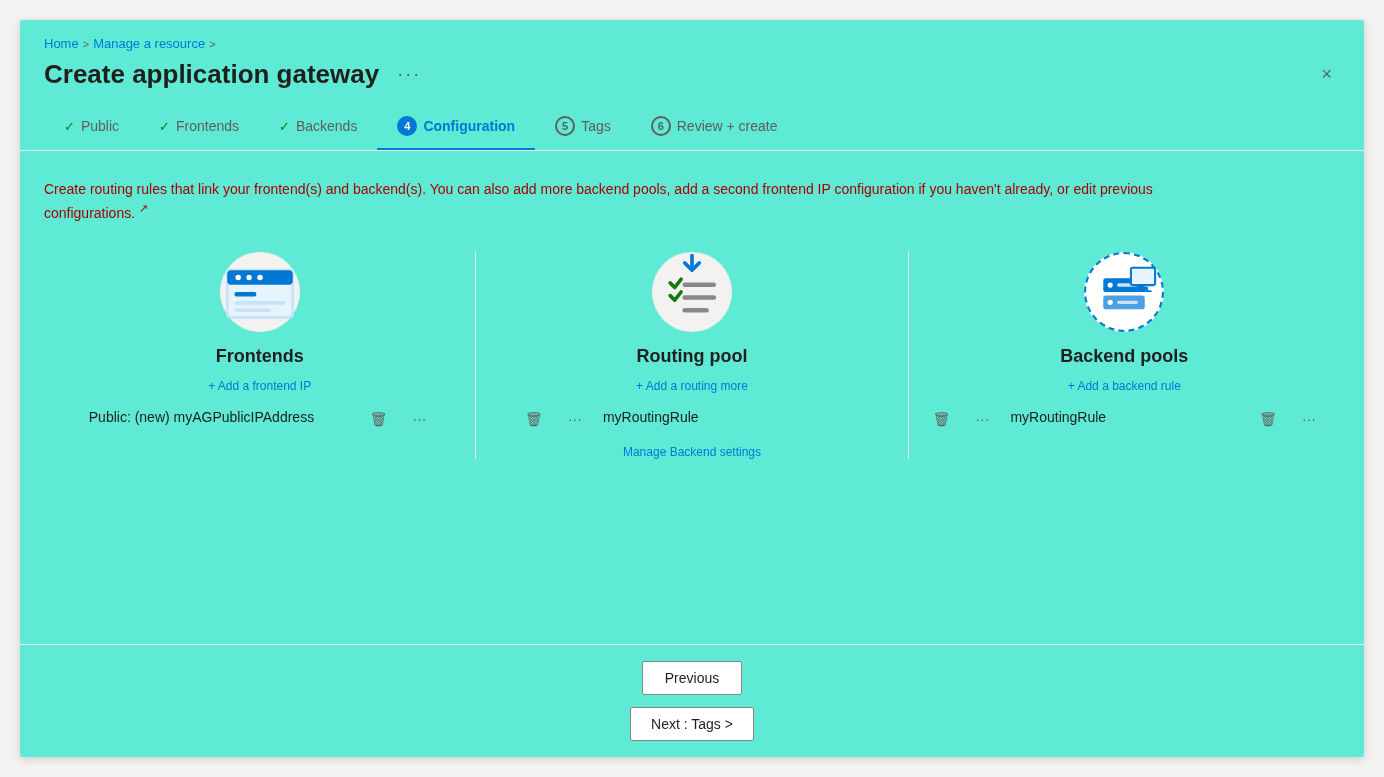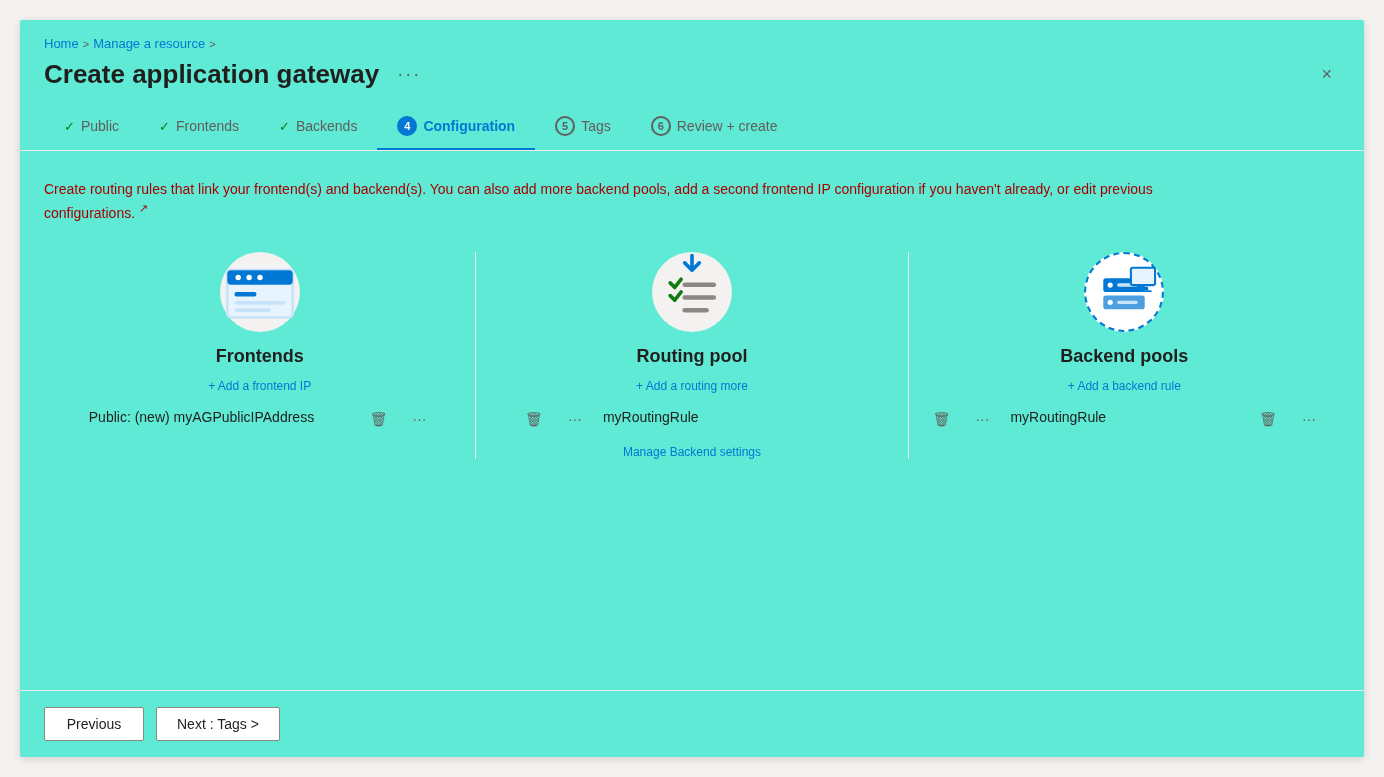--- a/index.html
+++ b/index.html
@@ -212,20 +212,21 @@
       cursor: pointer;
       text-decoration: none;
       margin-top: 4px;
     }
     .panel-footer {
       display: flex;
       align-items: center;
       gap: 12px;
       padding: 16px 24px;
       border-top: 1px solid #edebe9;
+      flex-direction: column;
     }
     .btn-outline {
       background: #fff;
       border: 1px solid #8a8886;
       color: #201f1e;
       font-size: 14px;
       padding: 8px 20px;
       cursor: pointer;
       border-radius: 2px;
       min-width: 100px;

